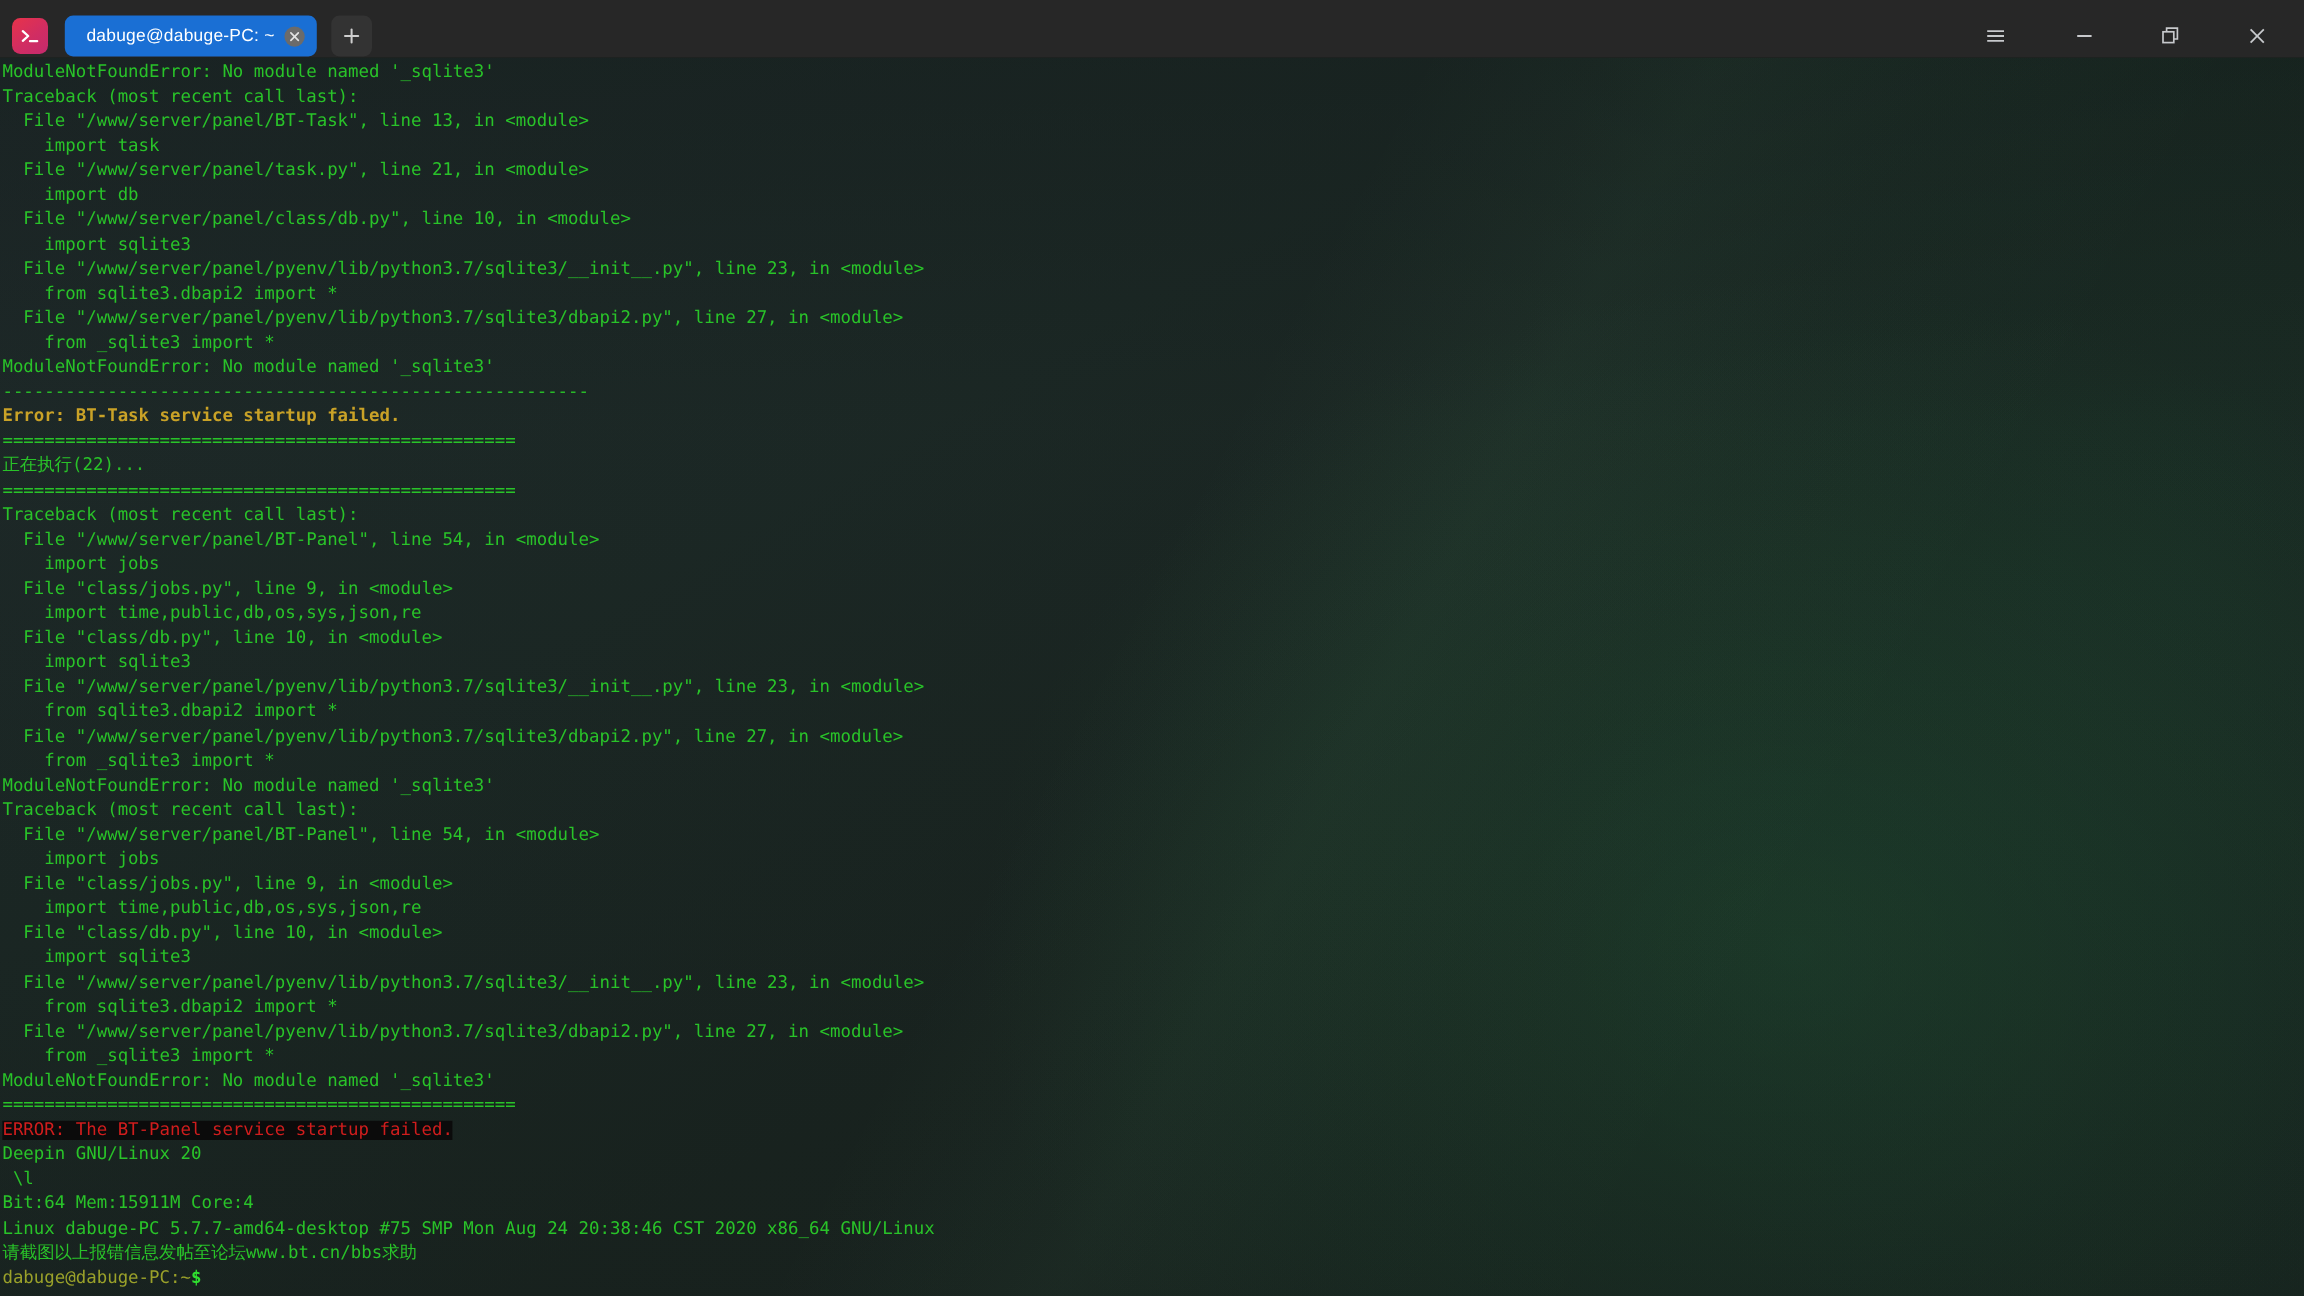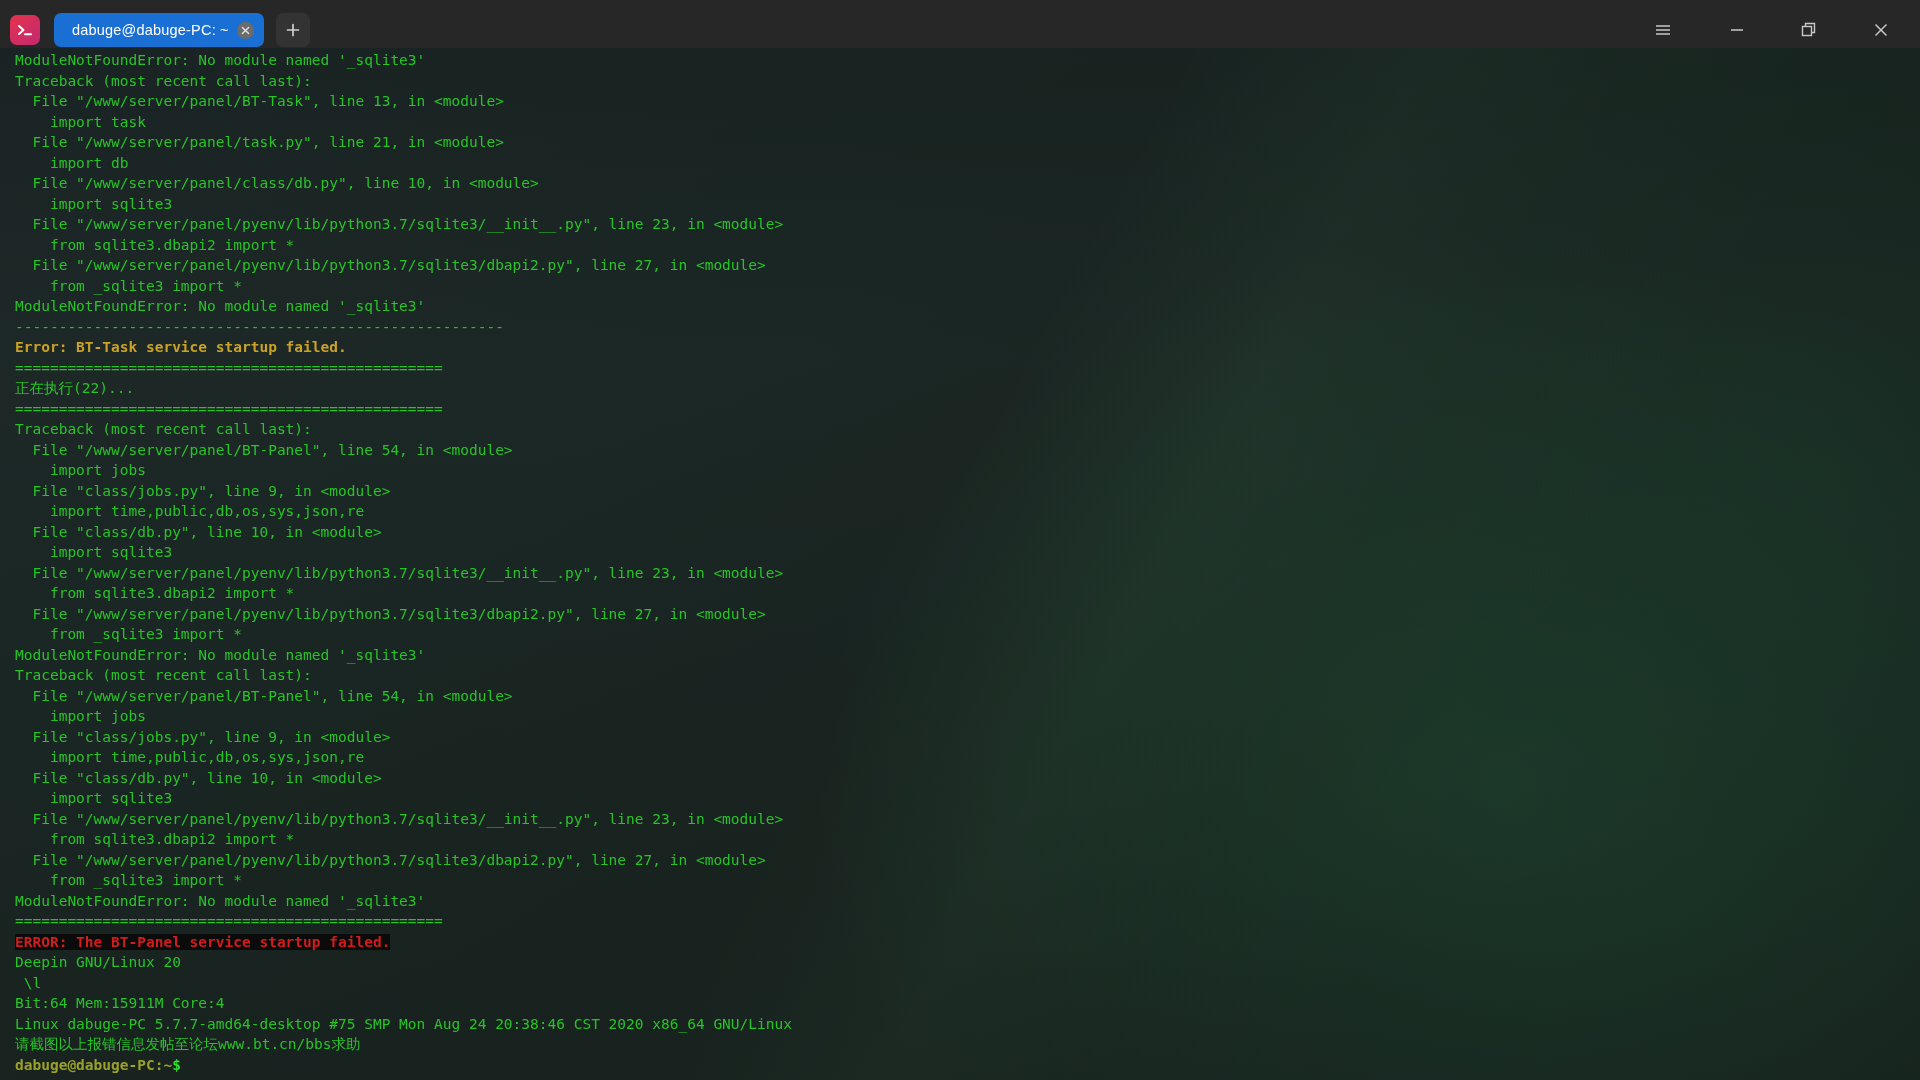--- a/index.html
+++ b/index.html
@@ -73,21 +73,20 @@
   .wbtn svg { display:block; }
   #menu-btn { margin-right:28px; }
   #min-btn  { margin-right:26px; }
   #max-btn  { margin-right:26px; }
   #close-btn{ margin-right:16px; }
 
   
   #term {
     position:relative; flex:1 1 auto; overflow:hidden;
     background:#000000;
-    padding-left:13px;
   }
   
   #bg-base {
     position:absolute; inset:0;
     background:
       radial-gradient(1100px 900px at 78% 72%, rgba(40,120,70,0.30) 0%, rgba(40,120,70,0.0) 62%),
       radial-gradient(900px 1200px at 95% 40%, rgba(30,90,60,0.18) 0%, rgba(30,90,60,0) 65%),
       linear-gradient(150deg, #202b2c 0%, #1d2a27 35%, #1b2622 60%, #192320 100%);
   }
   #bg-sheen {
@@ -110,22 +109,22 @@
     font-family:"DejaVu Sans Mono", monospace;
     font-size:14.5px;
     line-height:20.5px;
     white-space:pre;
     color:#26c226;
   }
   .line { height:20.5px; }
 
   .c-green  { color:#29c329; }
   .c-yellow { color:#c9a227;font-weight:bold; }
-  .c-red    { color:#d01d1d; font-weight:bold; background:#0b0b0b; }
-  .c-olive  { color:#9aa12a; font-weight:bold; }
+  .c-red    { color:#d01d1d; font-weight:normal; background:#0b0b0b; }
+  .c-olive  { color:#9aa12a; font-weight:normal; }
   .c-brgreen{ color:#2fe02f; font-weight:bold; }
 </style>
 </head>
 <body>
 
 <div id="window">
 
   <div id="titlebar">
 
     <div id="app-icon">

